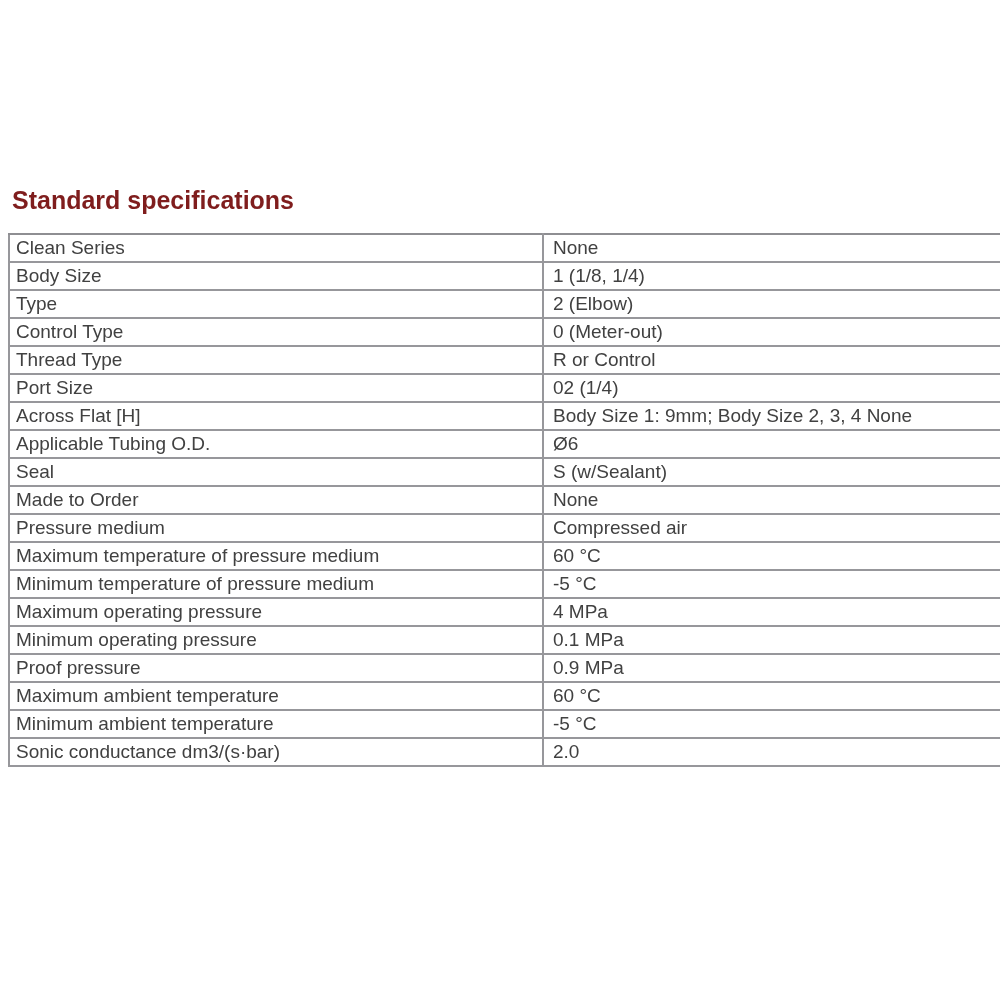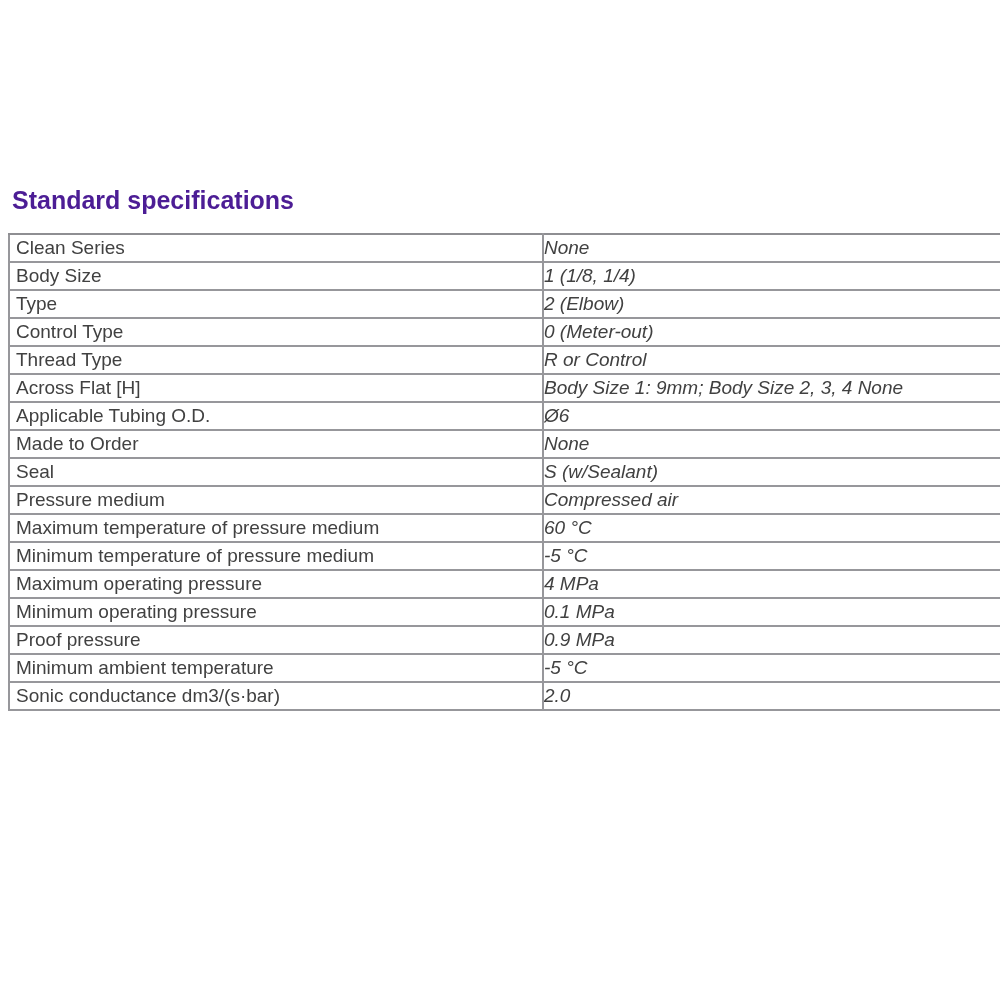--- a/index.html
+++ b/index.html
@@ -17,21 +17,21 @@
     height: 1000px;
     background: #ffffff;
   }
   .page-title {
     position: absolute;
     left: 12px;
     top: 186px;
     margin: 0;
     font-size: 25px;
     font-weight: bold;
-    color: #4c1d95;
+    color: #7f1d1d;
     letter-spacing: 0px;
   }
   table.spec-table {
     position: absolute;
     left: 8px;
     top: 233px;
     width: 992px;
     border-collapse: collapse;
     table-layout: fixed;
     border-top: 2px solid #8e8e92;
@@ -45,22 +45,21 @@
     color: #414141;
     border-bottom: 2px solid #97979b;
     white-space: nowrap;
     overflow: hidden;
     vertical-align: middle;
   }
   table.spec-table td.label-cell {
     border-right: 2px solid #97979b;
   }
   table.spec-table td.value-cell {
-    padding-left: 0;
-    font-style: italic;
+    padding-left: 9px;
   }
   col.c-label { width: 534px; }
   col.c-value { width: auto; }
 </style>
 </head>
 <body>
 
 <div class="page">
 
   <h1 class="page-title">Standard specifications</h1>
@@ -85,34 +84,38 @@
       </tr>
       <tr>
         <td class="label-cell">Control Type</td>
         <td class="value-cell">0 (Meter-out)</td>
       </tr>
       <tr>
         <td class="label-cell">Thread Type</td>
         <td class="value-cell">R or Control</td>
       </tr>
       <tr>
+        <td class="label-cell">Port Size</td>
+        <td class="value-cell">02 (1/4)</td>
+      </tr>
+      <tr>
         <td class="label-cell">Across Flat [H]</td>
         <td class="value-cell">Body Size 1: 9mm; Body Size 2, 3, 4 None</td>
       </tr>
       <tr>
         <td class="label-cell">Applicable Tubing O.D.</td>
         <td class="value-cell">Ø6</td>
       </tr>
       <tr>
+        <td class="label-cell">Seal</td>
+        <td class="value-cell">S (w/Sealant)</td>
+      </tr>
+      <tr>
         <td class="label-cell">Made to Order</td>
         <td class="value-cell">None</td>
-      </tr>
-      <tr>
-        <td class="label-cell">Seal</td>
-        <td class="value-cell">S (w/Sealant)</td>
       </tr>
       <tr>
         <td class="label-cell">Pressure medium</td>
         <td class="value-cell">Compressed air</td>
       </tr>
       <tr>
         <td class="label-cell">Maximum temperature of pressure medium</td>
         <td class="value-cell">60 °C</td>
       </tr>
       <tr>
@@ -125,20 +128,24 @@
       </tr>
       <tr>
         <td class="label-cell">Minimum operating pressure</td>
         <td class="value-cell">0.1 MPa</td>
       </tr>
       <tr>
         <td class="label-cell">Proof pressure</td>
         <td class="value-cell">0.9 MPa</td>
       </tr>
       <tr>
+        <td class="label-cell">Maximum ambient temperature</td>
+        <td class="value-cell">60 °C</td>
+      </tr>
+      <tr>
         <td class="label-cell">Minimum ambient temperature</td>
         <td class="value-cell">-5 °C</td>
       </tr>
       <tr>
         <td class="label-cell">Sonic conductance dm3/(s·bar)</td>
         <td class="value-cell">2.0</td>
       </tr>
     </tbody>
   </table>
 

